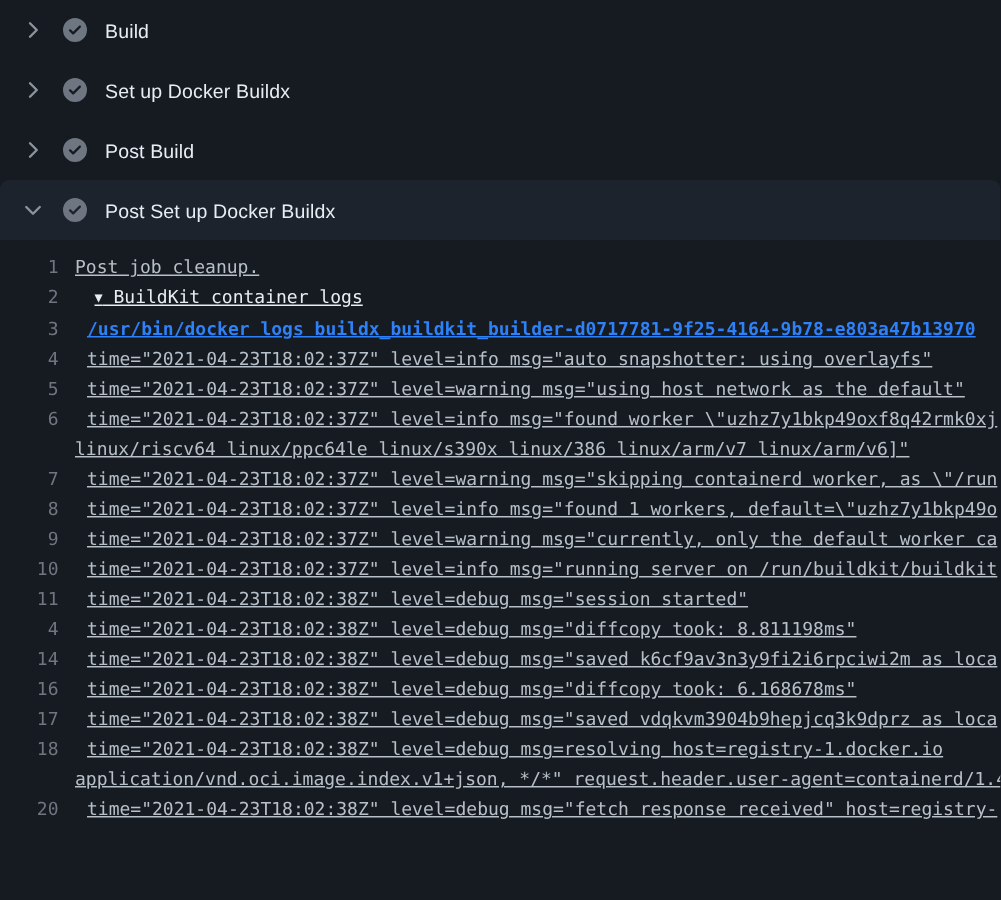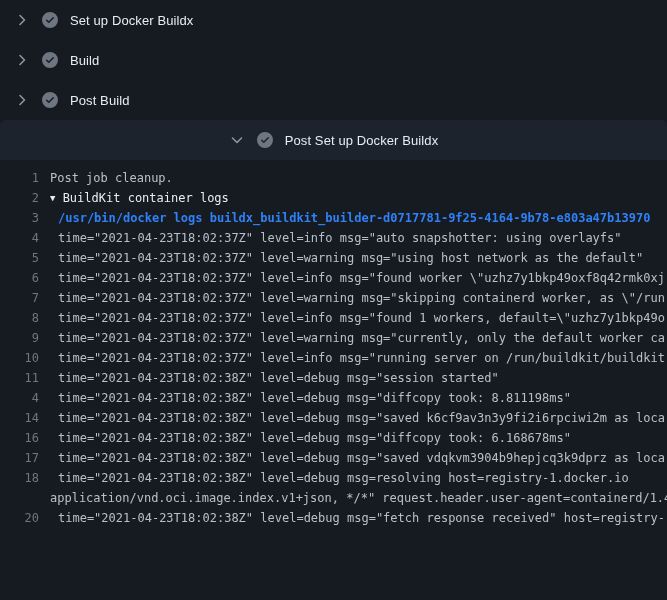--- a/index.html
+++ b/index.html
@@ -10,21 +10,20 @@
     font-family: "Liberation Sans", sans-serif;
   }
   .section-header {
     display: flex; align-items: center;
     height: 40px; padding: 0 14px;
     cursor: pointer;
   }
   .section-header.expanded {
     background: var(--c-expanded-header-bg, #1d232c);
     border-radius: 6px 6px 0 0;
-    justify-content: center;
   }
   .chev {
     width: 16px; height: 16px; display: flex; align-items: center; justify-content: center;
     margin-right: 12px; color: var(--c-chevron, #8b949e); flex: none;
   }
   .check {
     width: 16px; height: 16px; display: flex; align-items: center; justify-content: center;
     margin-right: 12px; color: var(--c-check-circle, #6e7681); flex: none;
   }
   .label {
@@ -35,57 +34,57 @@
     font-family: "DejaVu Sans Mono", "Liberation Mono", monospace;
     font-size: 12px; line-height: 20px;
     padding-top: 8px;
     overflow: hidden;
   }
   .log-line { display: flex; white-space: pre; }
   .ln {
     width: 50px; flex: none; text-align: right; padding-right: 11px;
     color: var(--c-line-number, #6e7681);
   }
-  .lt { color: var(--c-log-text, #b7c0c9); }
+  .lt { color: var(--c-log-text, #b7c0c9); text-decoration: underline; }
   .t-command .lt { color: var(--c-command-blue, #2f81f7); font-weight: bold; }
-  .t-group .lt { color: var(--c-header-text, #e6edf3); }
+  .t-group .lt { color: var(--c-header-text, #e6edf3); margin-left: 13px; }
   .indent .lt { padding-left: 8px; }
   .tri { font-size: 9px; vertical-align: 1px; }
 </style>
 </head>
 <body>
 
 <div>
 
   <div class="section-header">
     <span class="chev">
       <svg width="16" height="16" viewBox="0 0 16 16">
           <path fill="none" stroke="currentColor" stroke-width="1.6" stroke-linecap="round" stroke-linejoin="round" d="M6 3.5 L10.5 8 L6 12.5"></path>
         </svg>
     </span>
     <span class="check">
       <svg width="16" height="16" viewBox="0 0 16 16">
           <path fill="currentColor" d="M8 0a8 8 0 1 0 0 16A8 8 0 0 0 8 0Zm3.78 6.28-4.5 4.5a.75.75 0 0 1-1.06 0l-2-2a.75.75 0 1 1 1.06-1.06l1.47 1.47 3.97-3.97a.75.75 0 0 1 1.06 1.06Z"></path>
         </svg>
     </span>
+    <span class="label">Build</span>
+  </div>
+
+  <div class="section-header">
+    <span class="chev">
+      <svg width="16" height="16" viewBox="0 0 16 16">
+          <path fill="none" stroke="currentColor" stroke-width="1.6" stroke-linecap="round" stroke-linejoin="round" d="M6 3.5 L10.5 8 L6 12.5"></path>
+        </svg>
+    </span>
+    <span class="check">
+      <svg width="16" height="16" viewBox="0 0 16 16">
+          <path fill="currentColor" d="M8 0a8 8 0 1 0 0 16A8 8 0 0 0 8 0Zm3.78 6.28-4.5 4.5a.75.75 0 0 1-1.06 0l-2-2a.75.75 0 1 1 1.06-1.06l1.47 1.47 3.97-3.97a.75.75 0 0 1 1.06 1.06Z"></path>
+        </svg>
+    </span>
     <span class="label">Set up Docker Buildx</span>
-  </div>
-
-  <div class="section-header">
-    <span class="chev">
-      <svg width="16" height="16" viewBox="0 0 16 16">
-          <path fill="none" stroke="currentColor" stroke-width="1.6" stroke-linecap="round" stroke-linejoin="round" d="M6 3.5 L10.5 8 L6 12.5"></path>
-        </svg>
-    </span>
-    <span class="check">
-      <svg width="16" height="16" viewBox="0 0 16 16">
-          <path fill="currentColor" d="M8 0a8 8 0 1 0 0 16A8 8 0 0 0 8 0Zm3.78 6.28-4.5 4.5a.75.75 0 0 1-1.06 0l-2-2a.75.75 0 1 1 1.06-1.06l1.47 1.47 3.97-3.97a.75.75 0 0 1 1.06 1.06Z"></path>
-        </svg>
-    </span>
-    <span class="label">Build</span>
   </div>
 
   <div class="section-header">
     <span class="chev">
       <svg width="16" height="16" viewBox="0 0 16 16">
           <path fill="none" stroke="currentColor" stroke-width="1.6" stroke-linecap="round" stroke-linejoin="round" d="M6 3.5 L10.5 8 L6 12.5"></path>
         </svg>
     </span>
     <span class="check">
       <svg width="16" height="16" viewBox="0 0 16 16">
@@ -136,20 +135,21 @@
     <span class="lt">time="2021-04-23T18:02:37Z" level=warning msg="using host network as the default"</span>
   </div>
 
   <div class="log-line t-normal indent">
     <span class="ln">6</span>
     <span class="lt">time="2021-04-23T18:02:37Z" level=info msg="found worker \"uzhz7y1bkp49oxf8q42rmk0xj</span>
   </div>
 
   <div class="log-line t-normal">
     <span class="ln"></span>
+    <span class="lt">linux/riscv64 linux/ppc64le linux/s390x linux/386 linux/arm/v7 linux/arm/v6]"</span>
   </div>
 
   <div class="log-line t-normal indent">
     <span class="ln">7</span>
     <span class="lt">time="2021-04-23T18:02:37Z" level=warning msg="skipping containerd worker, as \"/run</span>
   </div>
 
   <div class="log-line t-normal indent">
     <span class="ln">8</span>
     <span class="lt">time="2021-04-23T18:02:37Z" level=info msg="found 1 workers, default=\"uzhz7y1bkp49o</span>

